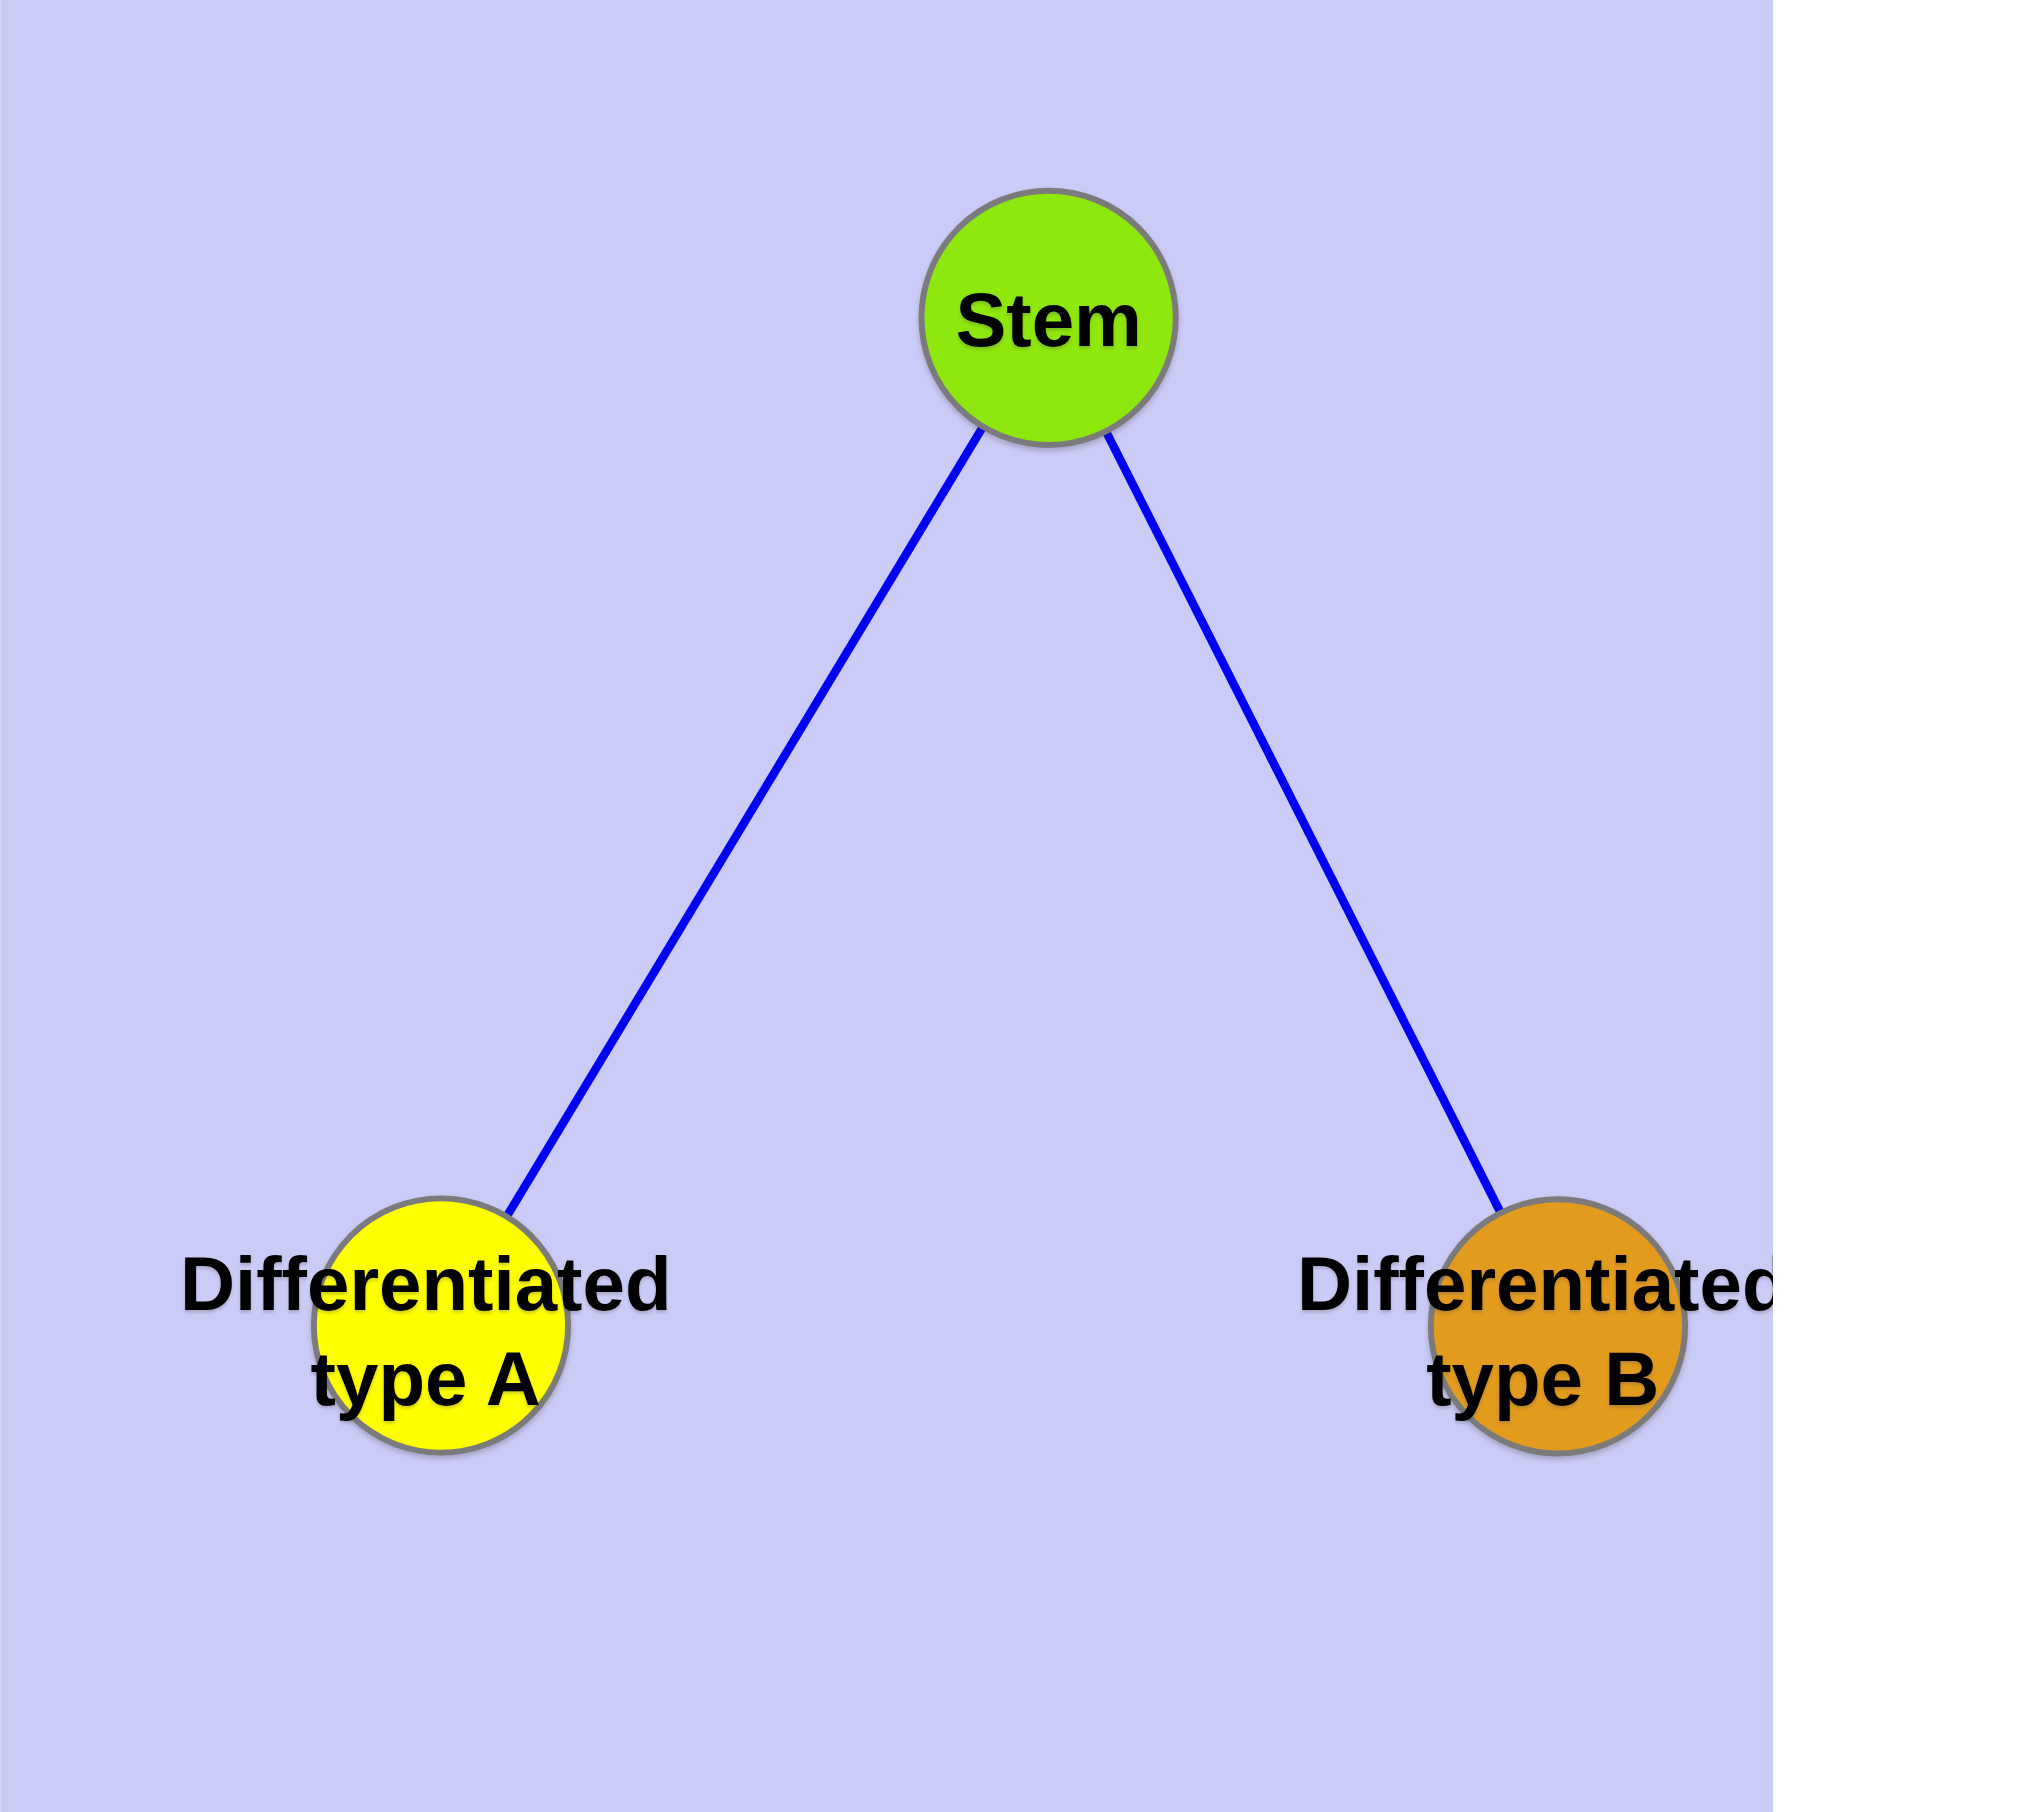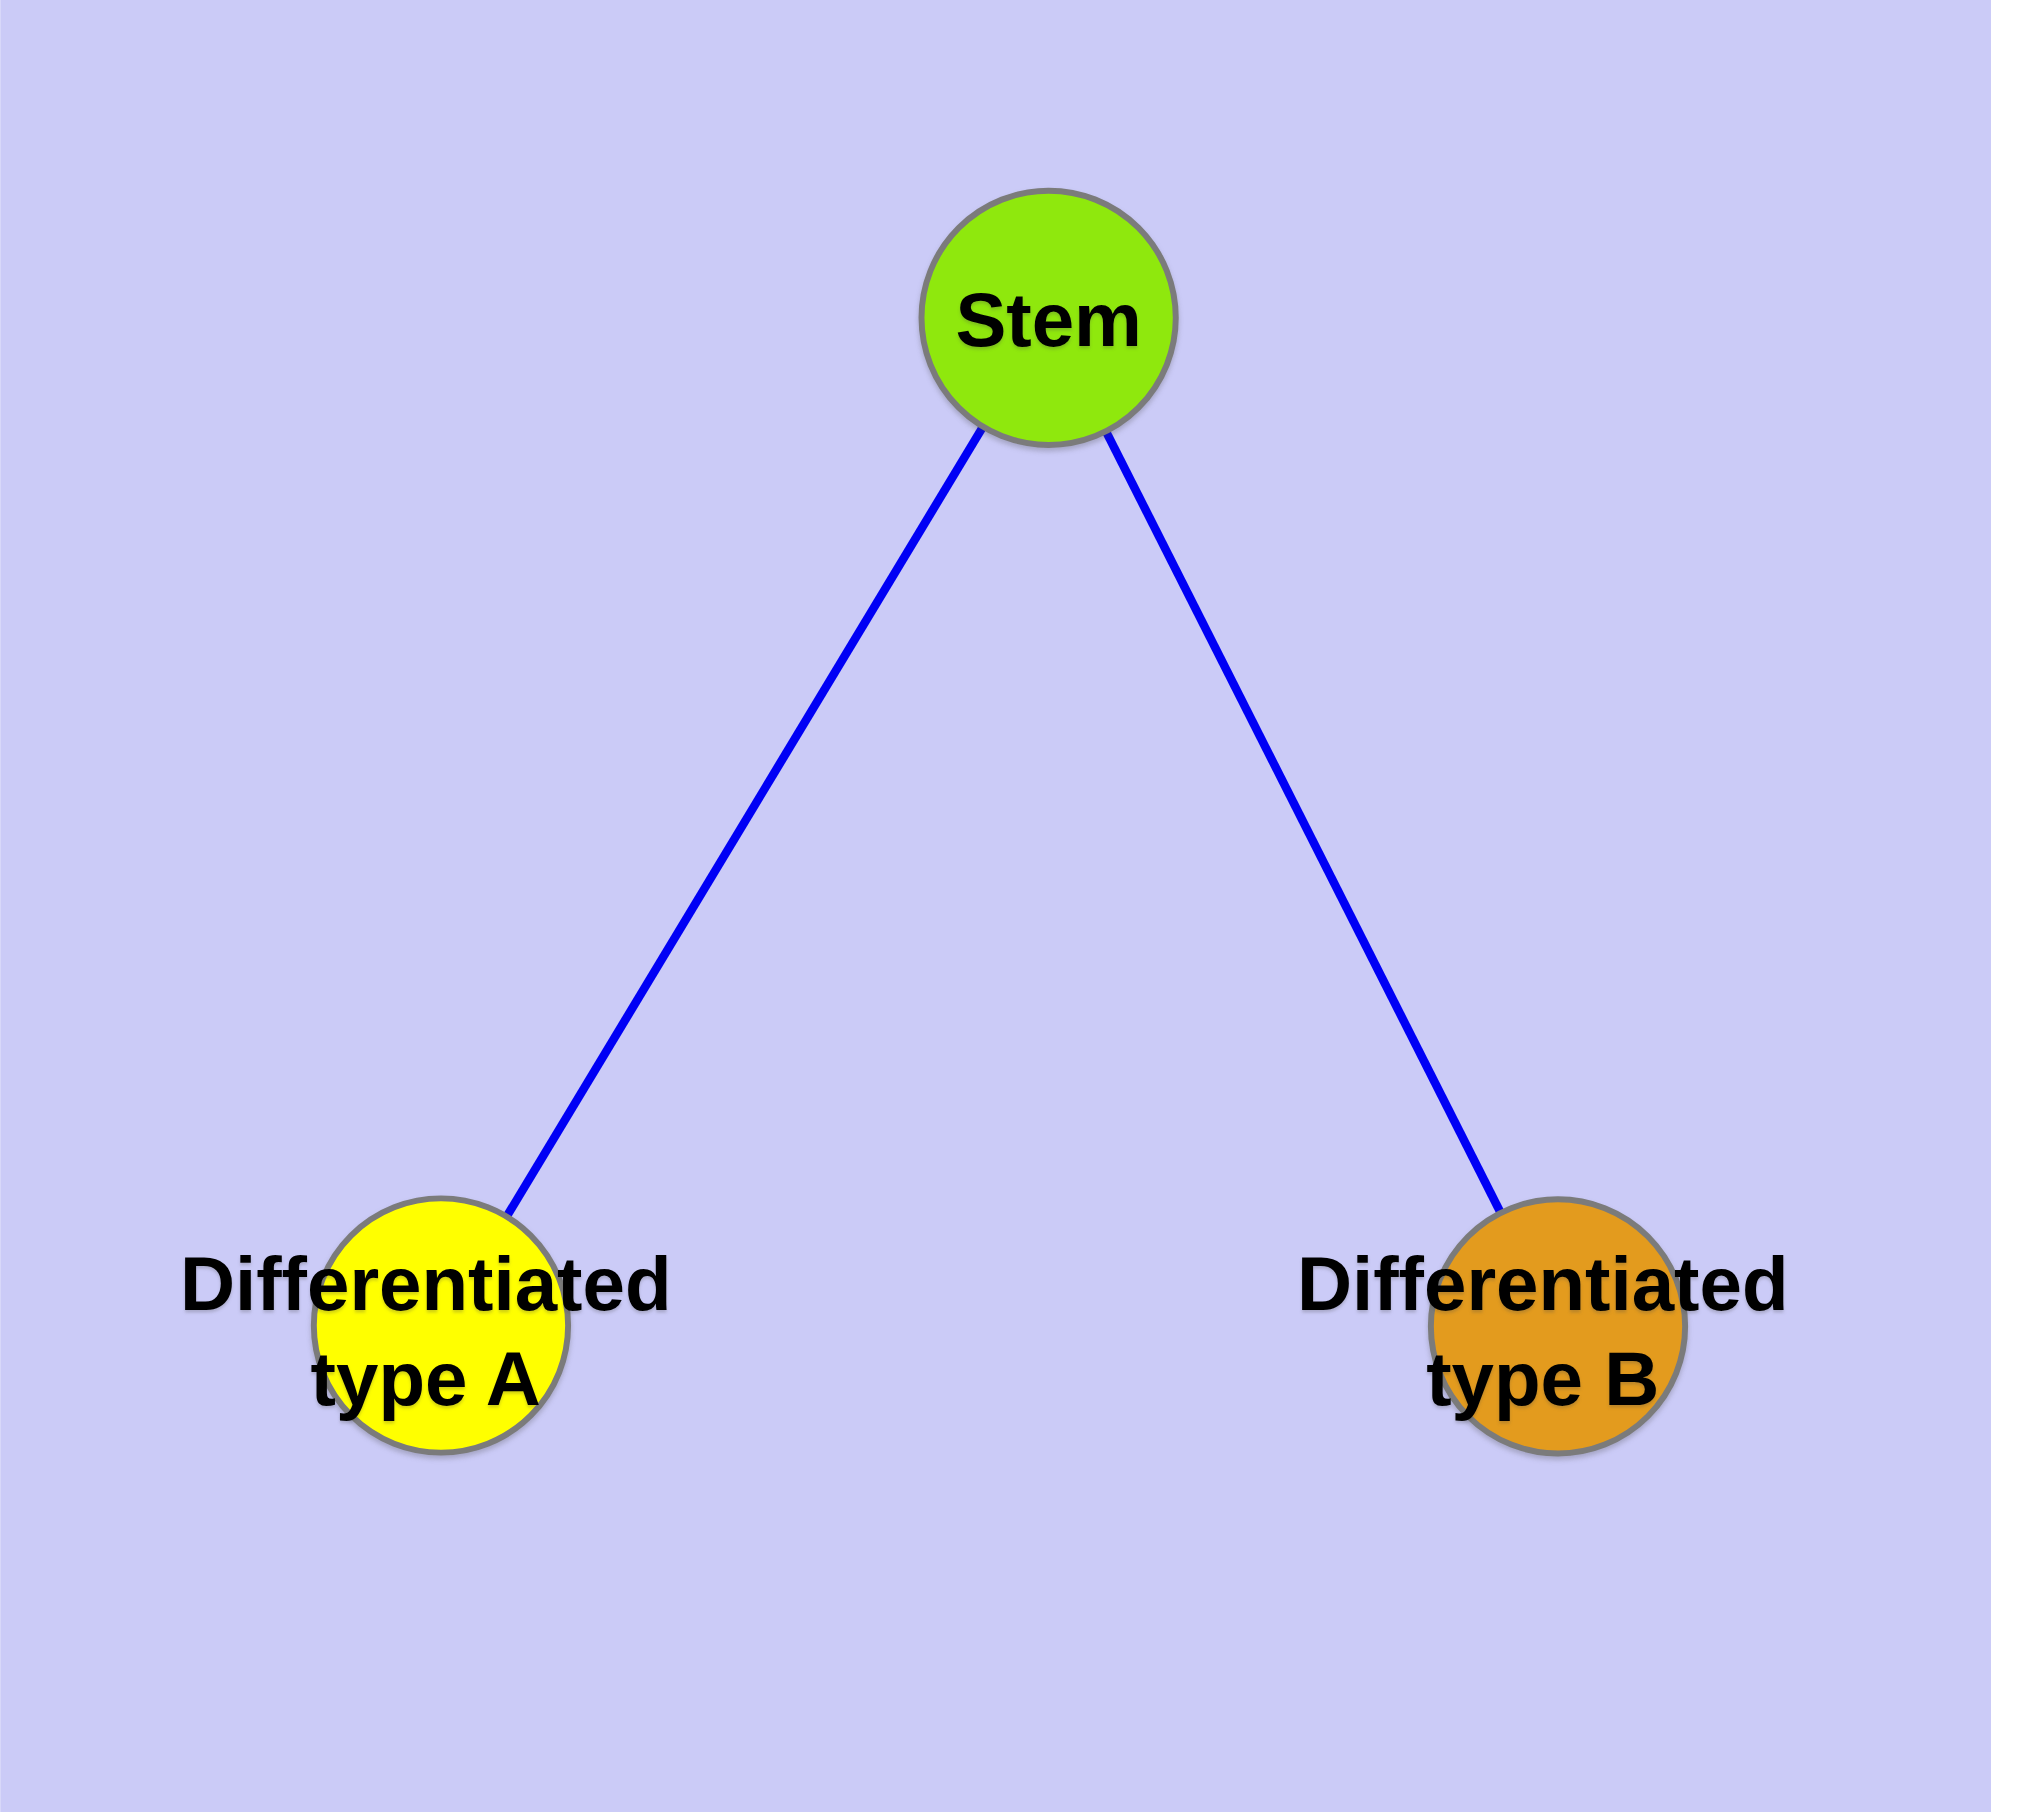--- a/index.html
+++ b/index.html
@@ -1,21 +1,21 @@
 <!DOCTYPE html>
 <html style="font-size:13.6px"><head>
 <meta charset="utf-8">
 <style>
   html, body {
     margin: 0;
     padding: 0;
     background: #ffffff;
   }
   .canvas {
-    width: 1991px;
+    width: 1773px;
     height: 1812px;
     position: relative;
     overflow: hidden;
   }
   svg { display: block; }
   .node-label {
     font-family: "Liberation Sans", "DejaVu Sans", sans-serif;
     font-weight: bold;
     font-size: 90px;
     text-anchor: middle;

